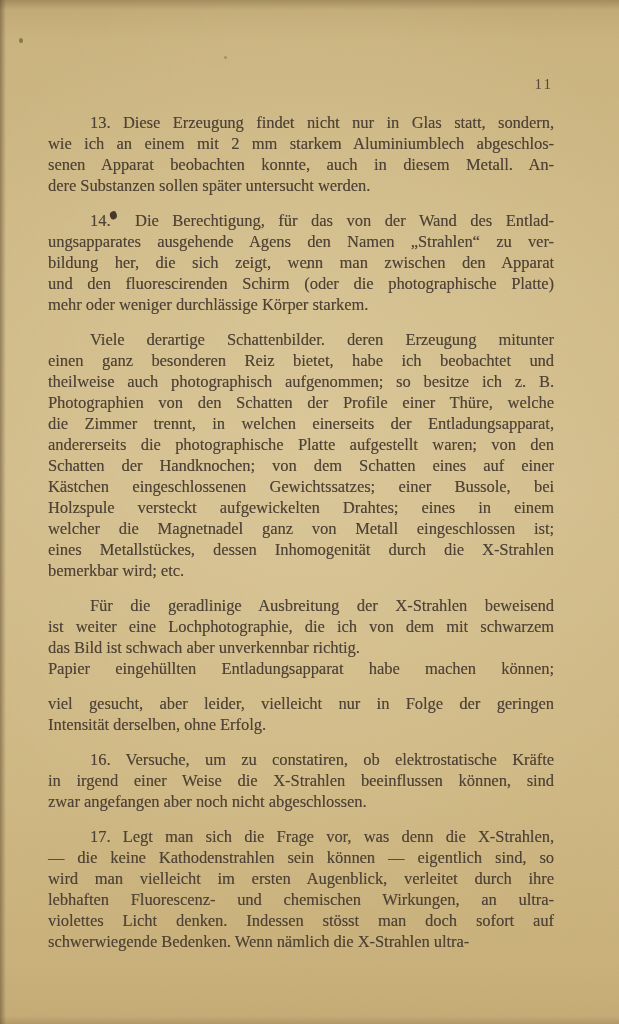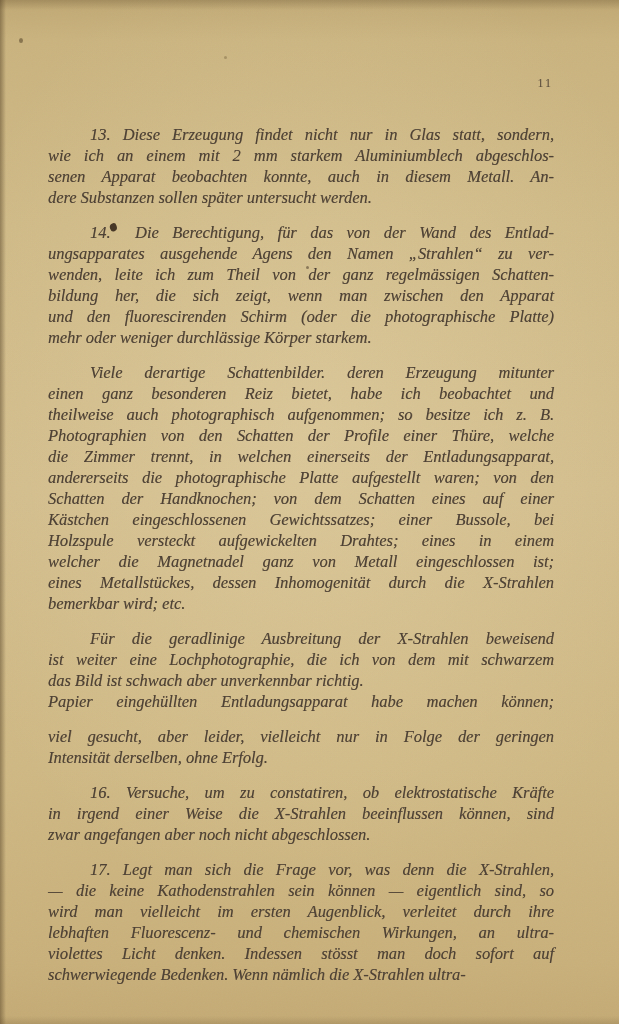--- a/index.html
+++ b/index.html
@@ -22,27 +22,26 @@
     position:absolute;left:0;top:0;right:0;height:10px;
     background:linear-gradient(180deg, rgba(90,70,38,0.28), rgba(90,70,38,0.0));
   }
   .edge-bottom{
     position:absolute;left:0;bottom:0;right:0;height:8px;
     background:linear-gradient(0deg, rgba(90,70,38,0.18), rgba(90,70,38,0.0));
   }
   .grain{position:absolute;inset:0;opacity:.05;pointer-events:none;}
   .pageno{
     position:absolute;top:76px;right:66px;
-    font-size:12px;color:#55483a;letter-spacing:2px;
+    font-size:15px;color:#55483a;letter-spacing:2px;
   }
   .textblock{
-    position:absolute;left:48px;top:124px;width:506px;
+    position:absolute;left:48px;top:112px;width:506px;
     font-size:16.4px;line-height:21px;color:#4e4236;
     text-shadow:0.3px 0.3px 0.4px rgba(74,58,40,0.45);
-    font-style:italic;
   }
   .para{margin:0 0 0 0;}
   .para + .para{margin-top:14px;}
   .line{text-align:justify;text-align-last:justify;}
   .line.last{text-align:left;text-align-last:left;}
   .line.indent{padding-left:42px;}
   .blot{
     display:inline-block;width:7px;height:8px;margin:0 3px 0 1px;
     background:#473827;border-radius:58% 42% 52% 48%;
     transform:rotate(-18deg) translateY(-7px);
@@ -76,21 +75,20 @@
     <div class="para">
       <div class="line indent">13. Diese Erzeugung findet nicht nur in Glas statt, sondern,</div>
       <div class="line">wie ich an einem mit 2 mm starkem Aluminiumblech abgeschlos-</div>
       <div class="line">senen Apparat beobachten konnte, auch in diesem Metall. An-</div>
       <div class="line last">dere Substanzen sollen später untersucht werden.</div>
     </div>
 
     <div class="para">
       <div class="line indent"><span>14.</span><span class="blot"></span><span> Die Berechtigung, für das von der Wand des Entlad-</span></div>
       <div class="line">ungsapparates ausgehende Agens den Namen „Strahlen“ zu ver-</div>
-      <div class="line">wenden, leite ich zum Theil von der ganz regelmässigen Schatten-</div>
       <div class="line">bildung her, die sich zeigt, wenn man zwischen den Apparat</div>
       <div class="line">und den fluorescirenden Schirm (oder die photographische Platte)</div>
       <div class="line last">mehr oder weniger durchlässige Körper starkem.</div>
     </div>
 
     <div class="para">
       <div class="line indent">Viele derartige Schattenbilder. deren Erzeugung mitunter</div>
       <div class="line">einen ganz besonderen Reiz bietet, habe ich beobachtet und</div>
       <div class="line">theilweise auch photographisch aufgenommen; so besitze ich z. B.</div>
       <div class="line">Photographien von den Schatten der Profile einer Thüre, welche</div>

